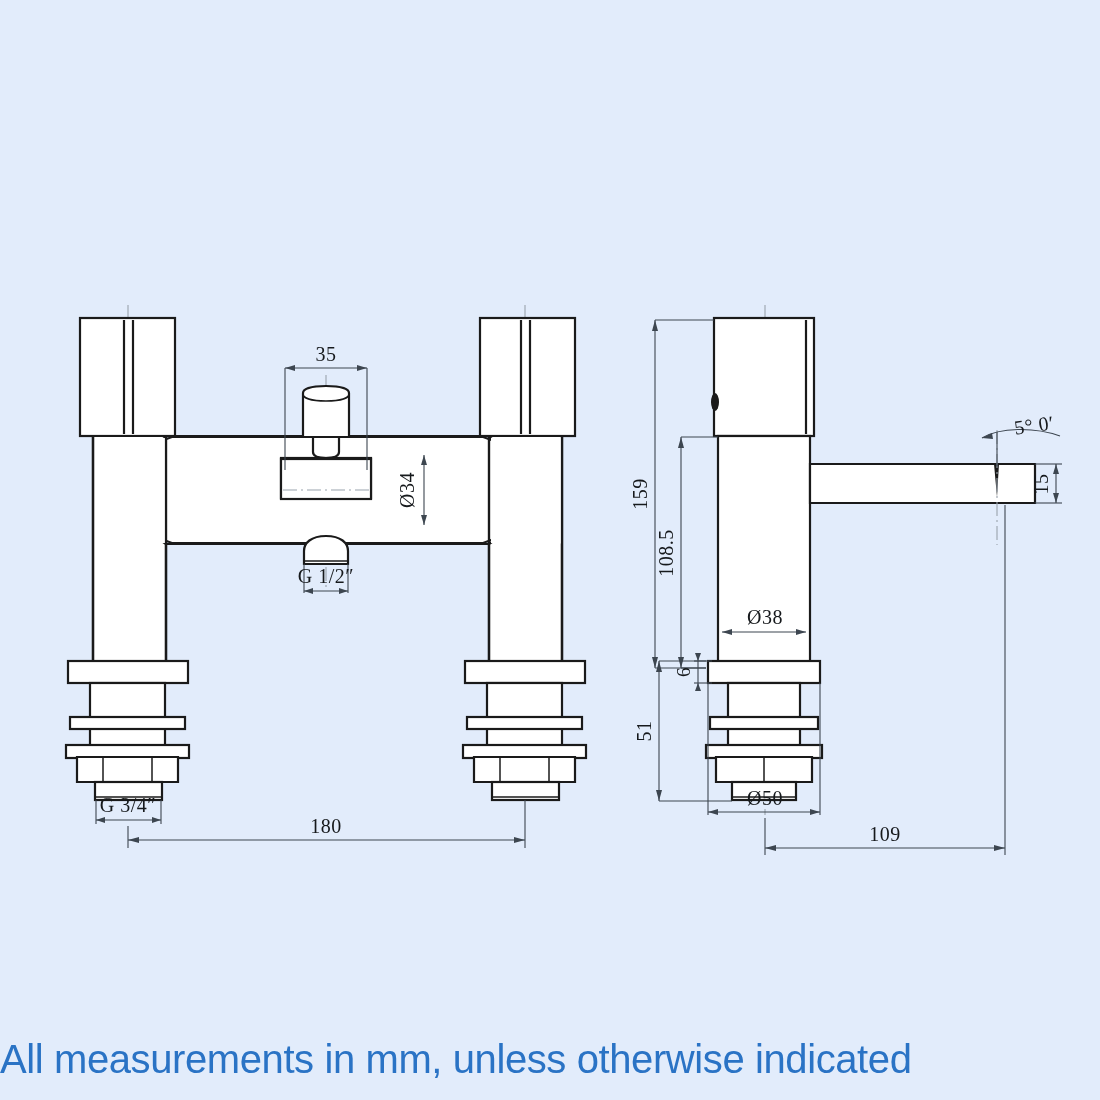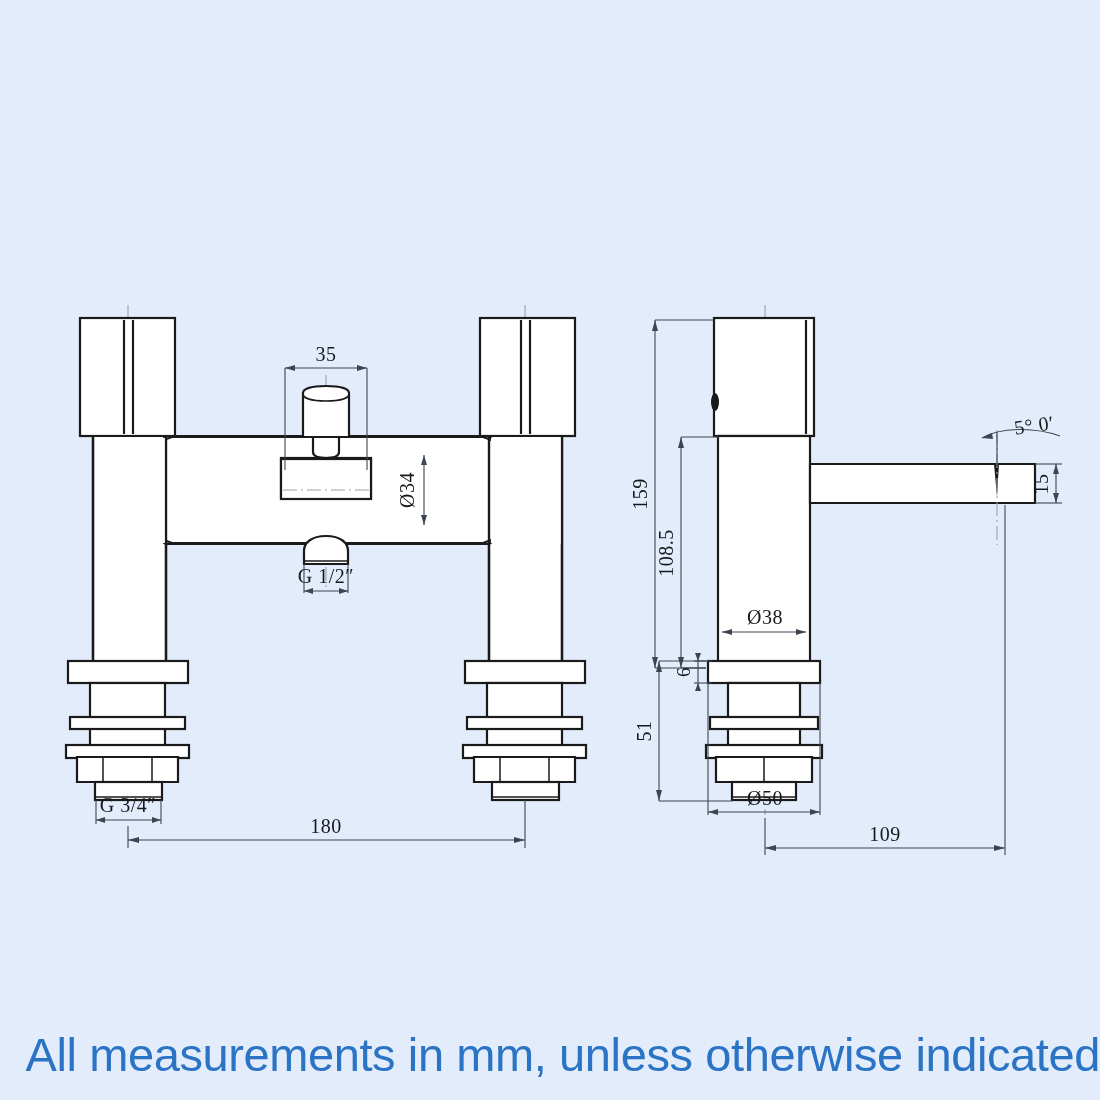--- a/index.html
+++ b/index.html
@@ -26,23 +26,23 @@
     font-size:20px;
     fill:#16191c;
     letter-spacing:0.5px;
   }
   .dimtext.small{font-size:19px;}
 
   .caption{
     position:absolute;
     left:0;right:0;
     bottom:18px;
-    text-align:right;
+    text-align:left;
     font-family:"Liberation Sans", sans-serif;
-    font-size:47px;
+    font-size:40px;
     color:#2a73c5;
     letter-spacing:-0.4px;
     white-space:nowrap;
   }
 </style>
 </head>
 <body>
 
 <div id="stage">
 

